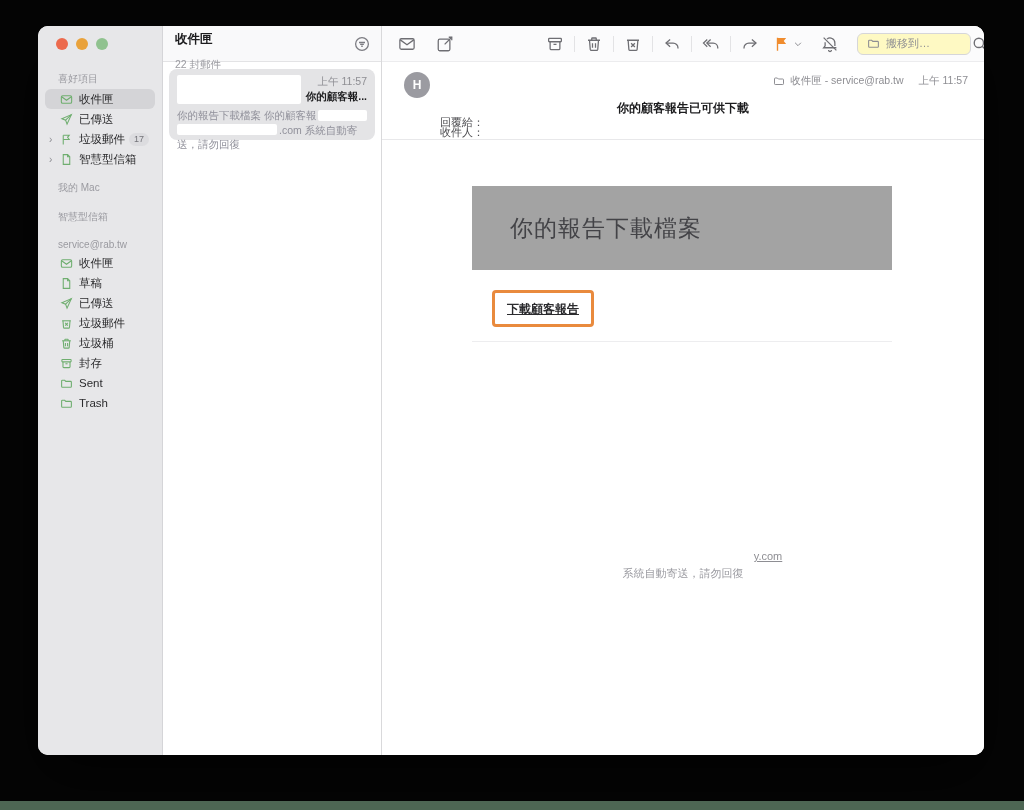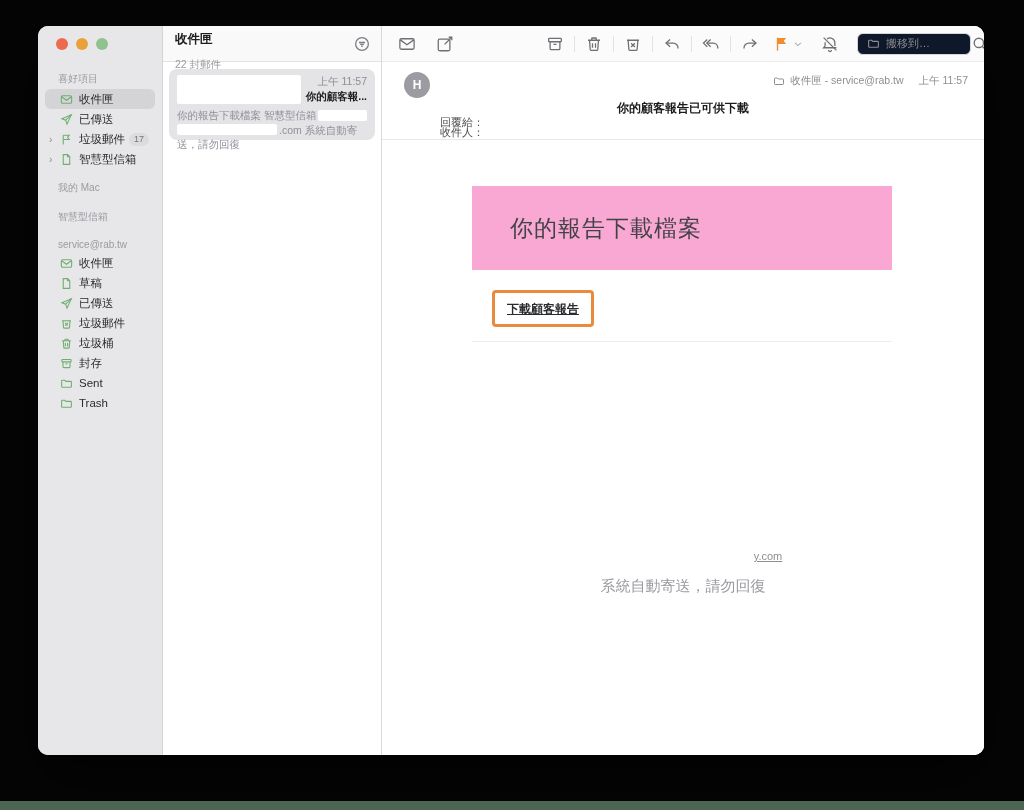--- a/index.html
+++ b/index.html
@@ -62,21 +62,21 @@
     display:flex; align-items:center; padding:0 16px;
   }
   .tbtn { width:18px; height:18px; color:#6e6e73; flex:0 0 auto; }
   .tbtn svg { width:18px; height:18px; display:block; }
   .tsep { width:1px; height:16px; background:#e3e3e5; margin:0 10px; flex:0 0 1px; }
   .flag-group { display:flex; align-items:center; gap:2px; }
   .chev-down { width:10px; height:10px; color:#8e8e93; }
   .chev-down svg { width:10px; height:10px; display:block; }
   .move-field {
     display:flex; align-items:center; gap:6px; height:22px; min-width:114px;
-    border:1px solid #d6d6d9; border-radius:6px; background:#0f172a; padding:0 9px;
+    border:1px solid #d6d6d9; border-radius:6px; background:#fef9c3; padding:0 9px;
     color:#8e8e93; font-size:11px; margin-left:18px;
   }
   .move-field .ficon { width:13px; height:13px; color:#8e8e93; }
   .move-field .ficon svg { width:13px; height:13px; display:block; }
 
   .mail-header { height:78px; flex:0 0 78px; border-bottom:1px solid #e8e8ea; position:relative; background:#ffffff; }
   .avatar {
     position:absolute; left:22px; top:10px; width:26px; height:26px; border-radius:50%;
     background:#9b9ba1; color:#ffffff; font-size:12px; font-weight:bold;
     display:flex; align-items:center; justify-content:center;
@@ -97,21 +97,21 @@
   .link-annotation {
     position:absolute; left:20px; top:20px; border:3px solid #e98a3d; border-radius:4px;
     padding:6px 12px; background:#ffffff;
   }
   .download-link { font-size:12px; font-weight:bold; color:#2b2b2e; text-decoration:underline; }
 
   .mail-footer { position:absolute; left:0; right:0; top:410px; text-align:center; }
   .footer-line1 { font-size:11px; color:#8e8e93; }
   .footer-redact { display:inline-block; width:170px; height:12px; background:#ffffff; vertical-align:middle; }
   .footer-link { color:#8e8e93; text-decoration:underline; }
-  .footer-note { margin-top:14px; font-size:15px; color:#9a9aa0; }
+  .footer-note { margin-top:3px; font-size:11px; color:#9a9aa0; }
 </style>
 </head>
 <body>
 
 <div class="window">
 
   <div class="sidebar">
     <div class="traffic">
       <span class="tl" style="background:#ec6a4d"></span>
       <span class="tl" style="background:#e9a23b"></span>
@@ -271,21 +271,21 @@
           </svg>
       </span>
     </div>
     <div class="list-body">
       <div class="mail-item">
         <span class="redact mail-redact-main"></span>
         <span class="mail-time">上午 11:57</span>
         <span class="mail-subject">你的顧客報...</span>
         <div class="mail-preview">
           <div class="pline">
-            <span>你的報告下載檔案 智慧型信箱</span>
+            <span>你的報告下載檔案 你的顧客報</span>
             <span class="redact" style="flex:1"></span>
           </div>
           <div class="pline">
             <span class="redact" style="width:100px"></span>
             <span>.com 系統自動寄</span>
           </div>
           <div class="pline">
             <span>送，請勿回復</span>
           </div>
         </div>
@@ -408,21 +408,21 @@
               <path d="M3 7.5A1.5 1.5 0 0 1 4.5 6h4.2l2 2h8.8A1.5 1.5 0 0 1 21 9.5v8a1.5 1.5 0 0 1-1.5 1.5h-15A1.5 1.5 0 0 1 3 17.5z"></path>
             </svg>
         </span>
         <span>收件匣 - service@rab.tw</span>
         <span class="hdr-time">上午 11:57</span>
       </div>
     </div>
 
     <div class="mail-body">
       <div class="card">
-        <div class="card-banner" style="background:#f9a8d4">
+        <div class="card-banner" style="background:#a3a3a3">
           <span class="card-banner-title">你的報告下載檔案</span>
         </div>
         <div class="card-white">
           <span class="link-annotation">
             <a class="download-link">下載顧客報告</a>
           </span>
         </div>
       </div>
 
       <div class="mail-footer">

